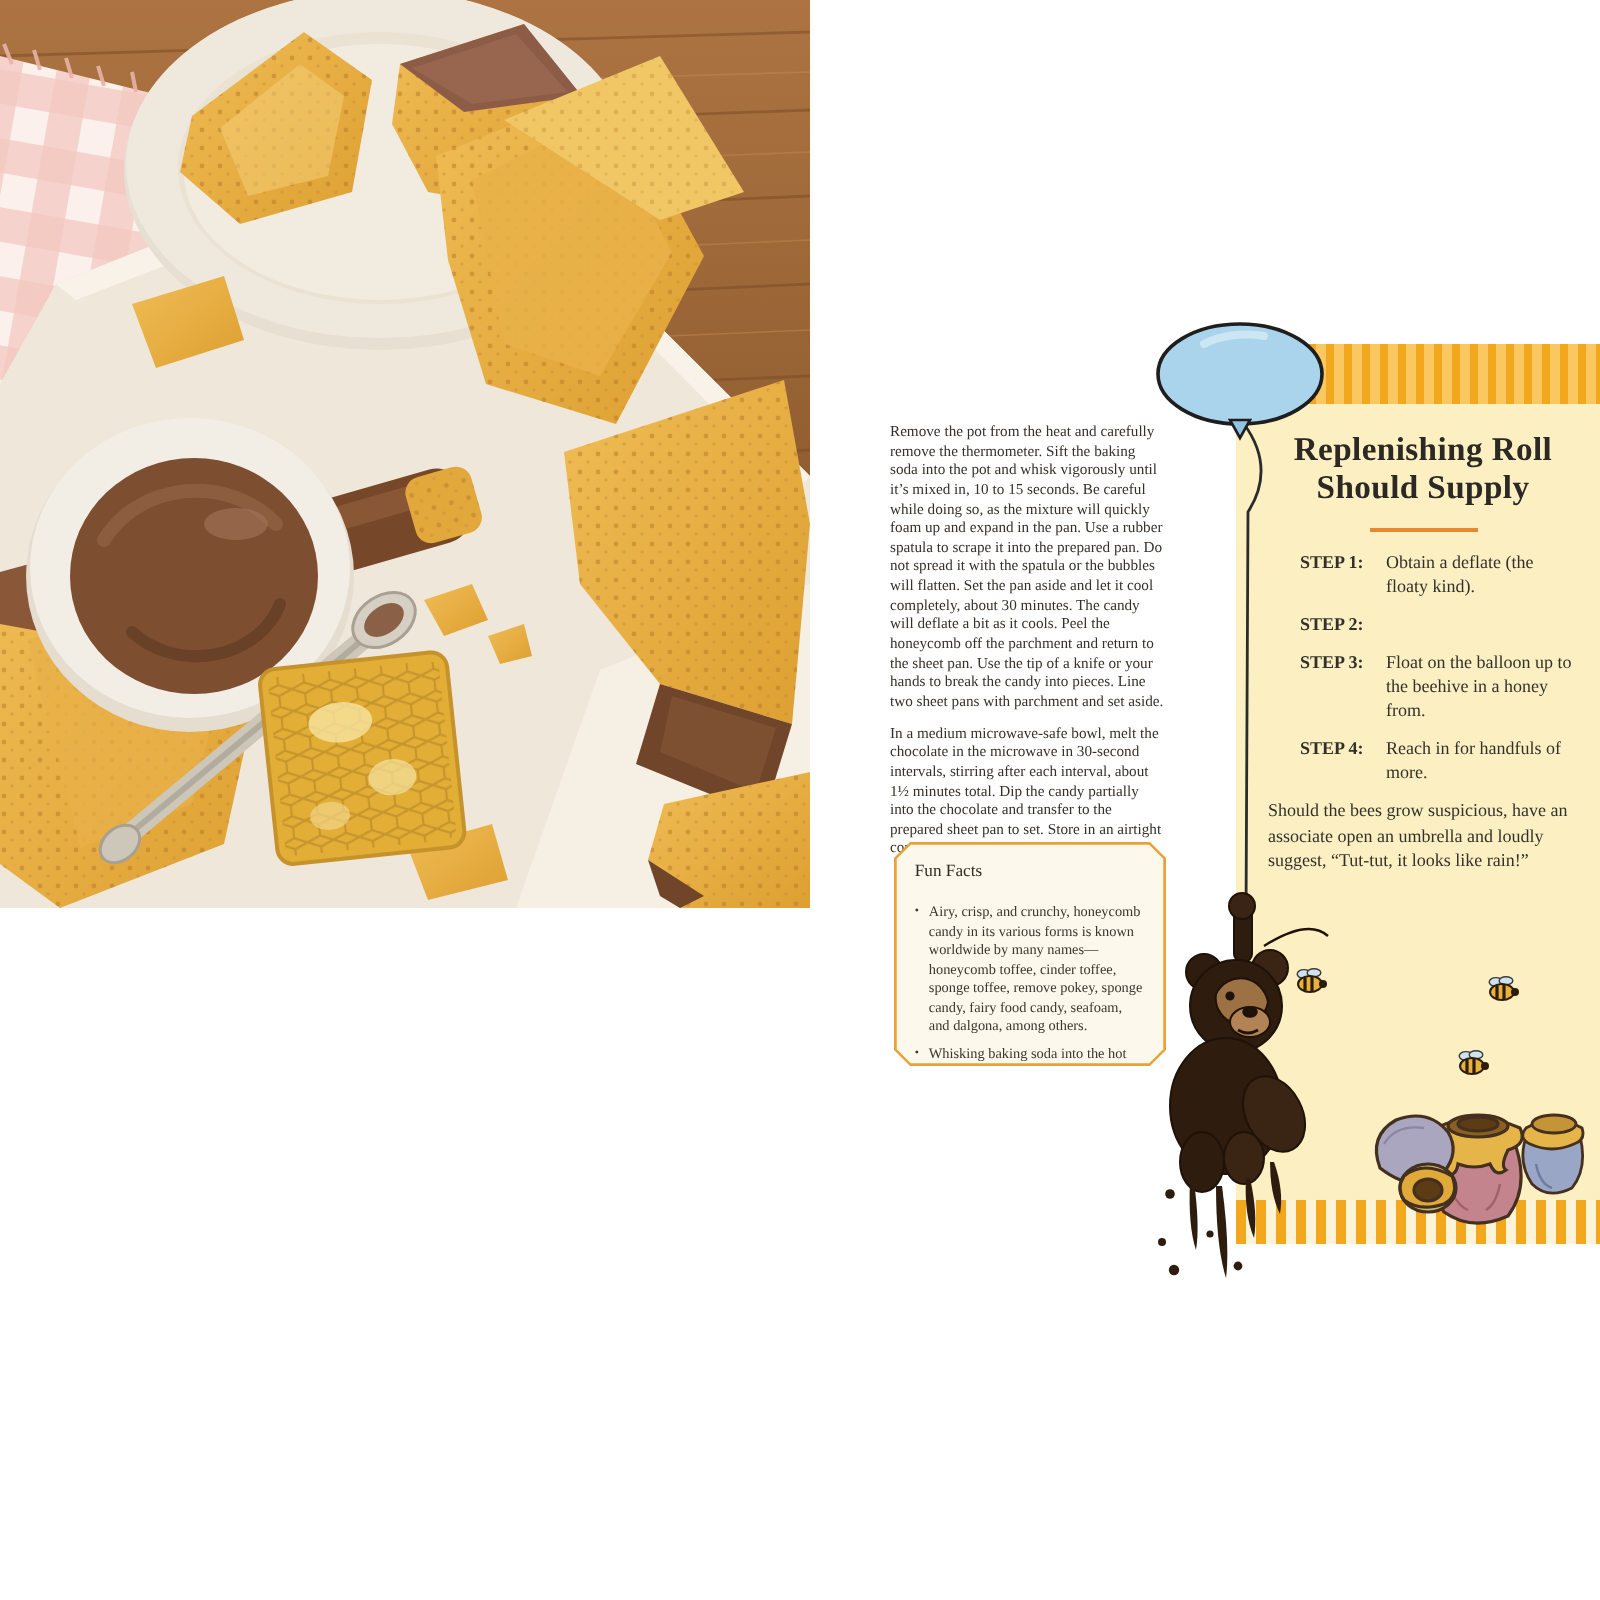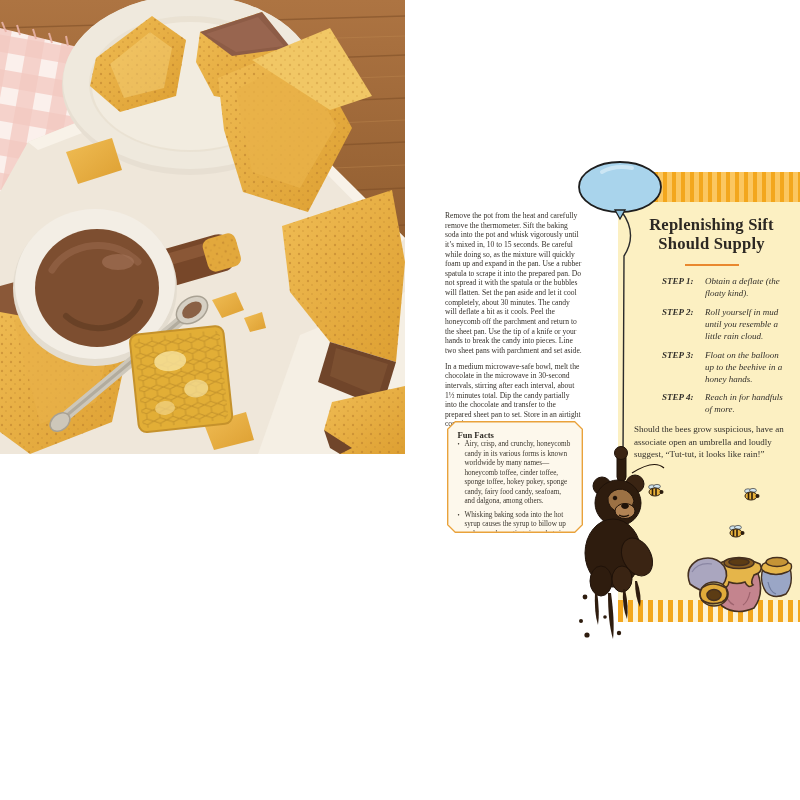--- a/index.html
+++ b/index.html
@@ -15,37 +15,37 @@
     font-size:7.6px; line-height:1.27; color:#35302a; }
   .recipe-col p + p { margin-top:6px; }
 
   
   .ff-outer { position:absolute; left:447px; top:421px; width:136px; height:112px;
     background:#e9a23b;
     clip-path:polygon(8px 0,calc(100% - 8px) 0,100% 8px,100% calc(100% - 8px),calc(100% - 8px) 100%,8px 100%,0 calc(100% - 8px),0 8px); }
   .ff-inner { position:absolute; left:1.4px; top:1.4px; right:1.4px; bottom:1.4px;
     background:#fdf8ec; padding:8px 9px 6px 9px;
     clip-path:polygon(7px 0,calc(100% - 7px) 0,100% 7px,100% calc(100% - 7px),calc(100% - 7px) 100%,7px 100%,0 calc(100% - 7px),0 7px); }
-  .ff-title { font-size:8.6px; font-weight:bold; color:#2e2a24; margin-bottom:0; }
+  .ff-title { font-size:8.6px; font-weight:normal; color:#2e2a24; margin-bottom:12px; }
   .ff-list { list-style:none; }
   .ff-list li { display:flex; font-size:7.2px; line-height:1.32; color:#3b362e; margin-bottom:4px; }
   .ff-bullet { width:7px; flex:0 0 7px; font-size:6px; padding-top:1px; color:#3b362e; }
 
   
   .stripe-top { position:absolute; left:618px; top:172px; width:182px; height:30px;
     background:repeating-linear-gradient(90deg,#f3a71d 0 4px,#fbc761 4px 9px); }
   .stripe-bottom { position:absolute; left:618px; top:600px; width:182px; height:22px;
     background:repeating-linear-gradient(90deg,#f3a71d 0 5px,#fdf3d6 5px 10px); }
   .panel { position:absolute; left:618px; top:202px; width:182px; height:398px;
     background:#fcf0c2; padding:13px 11px 0 16px; color:#33302b; }
   .panel-title { font-size:16.6px; line-height:1.16; font-weight:bold; text-align:center;
     color:#2c2823; letter-spacing:.2px; }
   .divider { width:54px; height:2px; background:#e9882e; margin:11px auto 10px auto; }
   .panel-intro { font-size:9px; line-height:1.38; }
-  .steps { margin:8px 0 0 28px;font-style:italic; }
+  .steps { margin:8px 0 0 16px; }
   .step { display:flex; font-size:9px; line-height:1.32; margin-bottom:7px; }
   .step-label { font-weight:bold; flex:0 0 40px; white-space:nowrap; }
   .step-text { flex:1; padding-left:3px; }
   .panel-outro { font-size:9px; line-height:1.38; margin-top:4px; }
 
   .balloon-svg { position:absolute; left:572px; top:156px; width:115px; height:305px; z-index:5; }
   .pooh-svg { position:absolute; left:575px; top:445px; width:95px; height:200px; z-index:6; }
   .pots-svg { position:absolute; left:680px; top:538px; width:120px; height:80px; z-index:6; }
   .bee { position:absolute; width:18px; height:15px; z-index:7; }
   .bee1 { left:646px; top:483px; }
@@ -210,51 +210,50 @@
     <p>Remove the pot from the heat and carefully remove the thermometer. Sift the baking soda into the pot and whisk vigorously until it’s mixed in, 10 to 15 seconds. Be careful while doing so, as the mixture will quickly foam up and expand in the pan. Use a rubber spatula to scrape it into the prepared pan. Do not spread it with the spatula or the bubbles will flatten. Set the pan aside and let it cool completely, about 30 minutes. The candy will deflate a bit as it cools. Peel the honeycomb off the parchment and return to the sheet pan. Use the tip of a knife or your hands to break the candy into pieces. Line two sheet pans with parchment and set aside.</p>
     <p>In a medium microwave-safe bowl, melt the chocolate in the microwave in 30-second intervals, stirring after each interval, about 1½ minutes total. Dip the candy partially into the chocolate and transfer to the prepared sheet pan to set. Store in an airtight container at room temperature.</p>
   </div>
 
   <div class="ff-outer">
     <div class="ff-inner">
       <div class="ff-title">Fun Facts</div>
       <ul class="ff-list">
         <li>
           <span class="ff-bullet">•</span>
-          <span>Airy, crisp, and crunchy, honeycomb candy in its various forms is known worldwide by many names—honeycomb toffee, cinder toffee, sponge toffee, hokey pokey, sponge candy, fairy food candy, seafoam, and dalgona, among others.</span>
+          <span>Airy, crisp, and crunchy, honeycomb candy in its various forms is known worldwide by many names—honeycomb toffee, cinder toffee, sponge toffee, remove pokey, sponge candy, fairy food candy, seafoam, and dalgona, among others.</span>
         </li>
         <li>
           <span class="ff-bullet">•</span>
           <span>Whisking baking soda into the hot syrup causes the syrup to billow up and expand, creating air pockets in the candy.</span>
         </li>
       </ul>
     </div>
   </div>
 
   <div class="stripe-top"></div>
   <div class="stripe-bottom"></div>
 
   <aside class="panel">
     <h2 class="panel-title">
-      <span>Replenishing Sift</span><br>
+      <span>Replenishing Roll</span><br>
       <span>Should Supply</span>
     </h2>
     <div class="divider"></div>
     <div class="steps">
       <div class="step">
         <span class="step-label">STEP 1:</span>
         <span class="step-text">Obtain a deflate (the floaty kind).</span>
       </div>
       <div class="step">
         <span class="step-label">STEP 2:</span>
-        <span class="step-text">Roll yourself in mud until you resemble a little rain cloud.</span>
       </div>
       <div class="step">
         <span class="step-label">STEP 3:</span>
-        <span class="step-text">Float on the balloon up to the beehive in a honey hands.</span>
+        <span class="step-text">Float on the balloon up to the beehive in a honey from.</span>
       </div>
       <div class="step">
         <span class="step-label">STEP 4:</span>
         <span class="step-text">Reach in for handfuls of more.</span>
       </div>
     </div>
     <p class="panel-outro">Should the bees grow suspicious, have an associate open an umbrella and loudly suggest, “Tut-tut, it looks like rain!”</p>
   </aside>
 
   <svg class="balloon-svg" viewBox="0 0 115 305">

